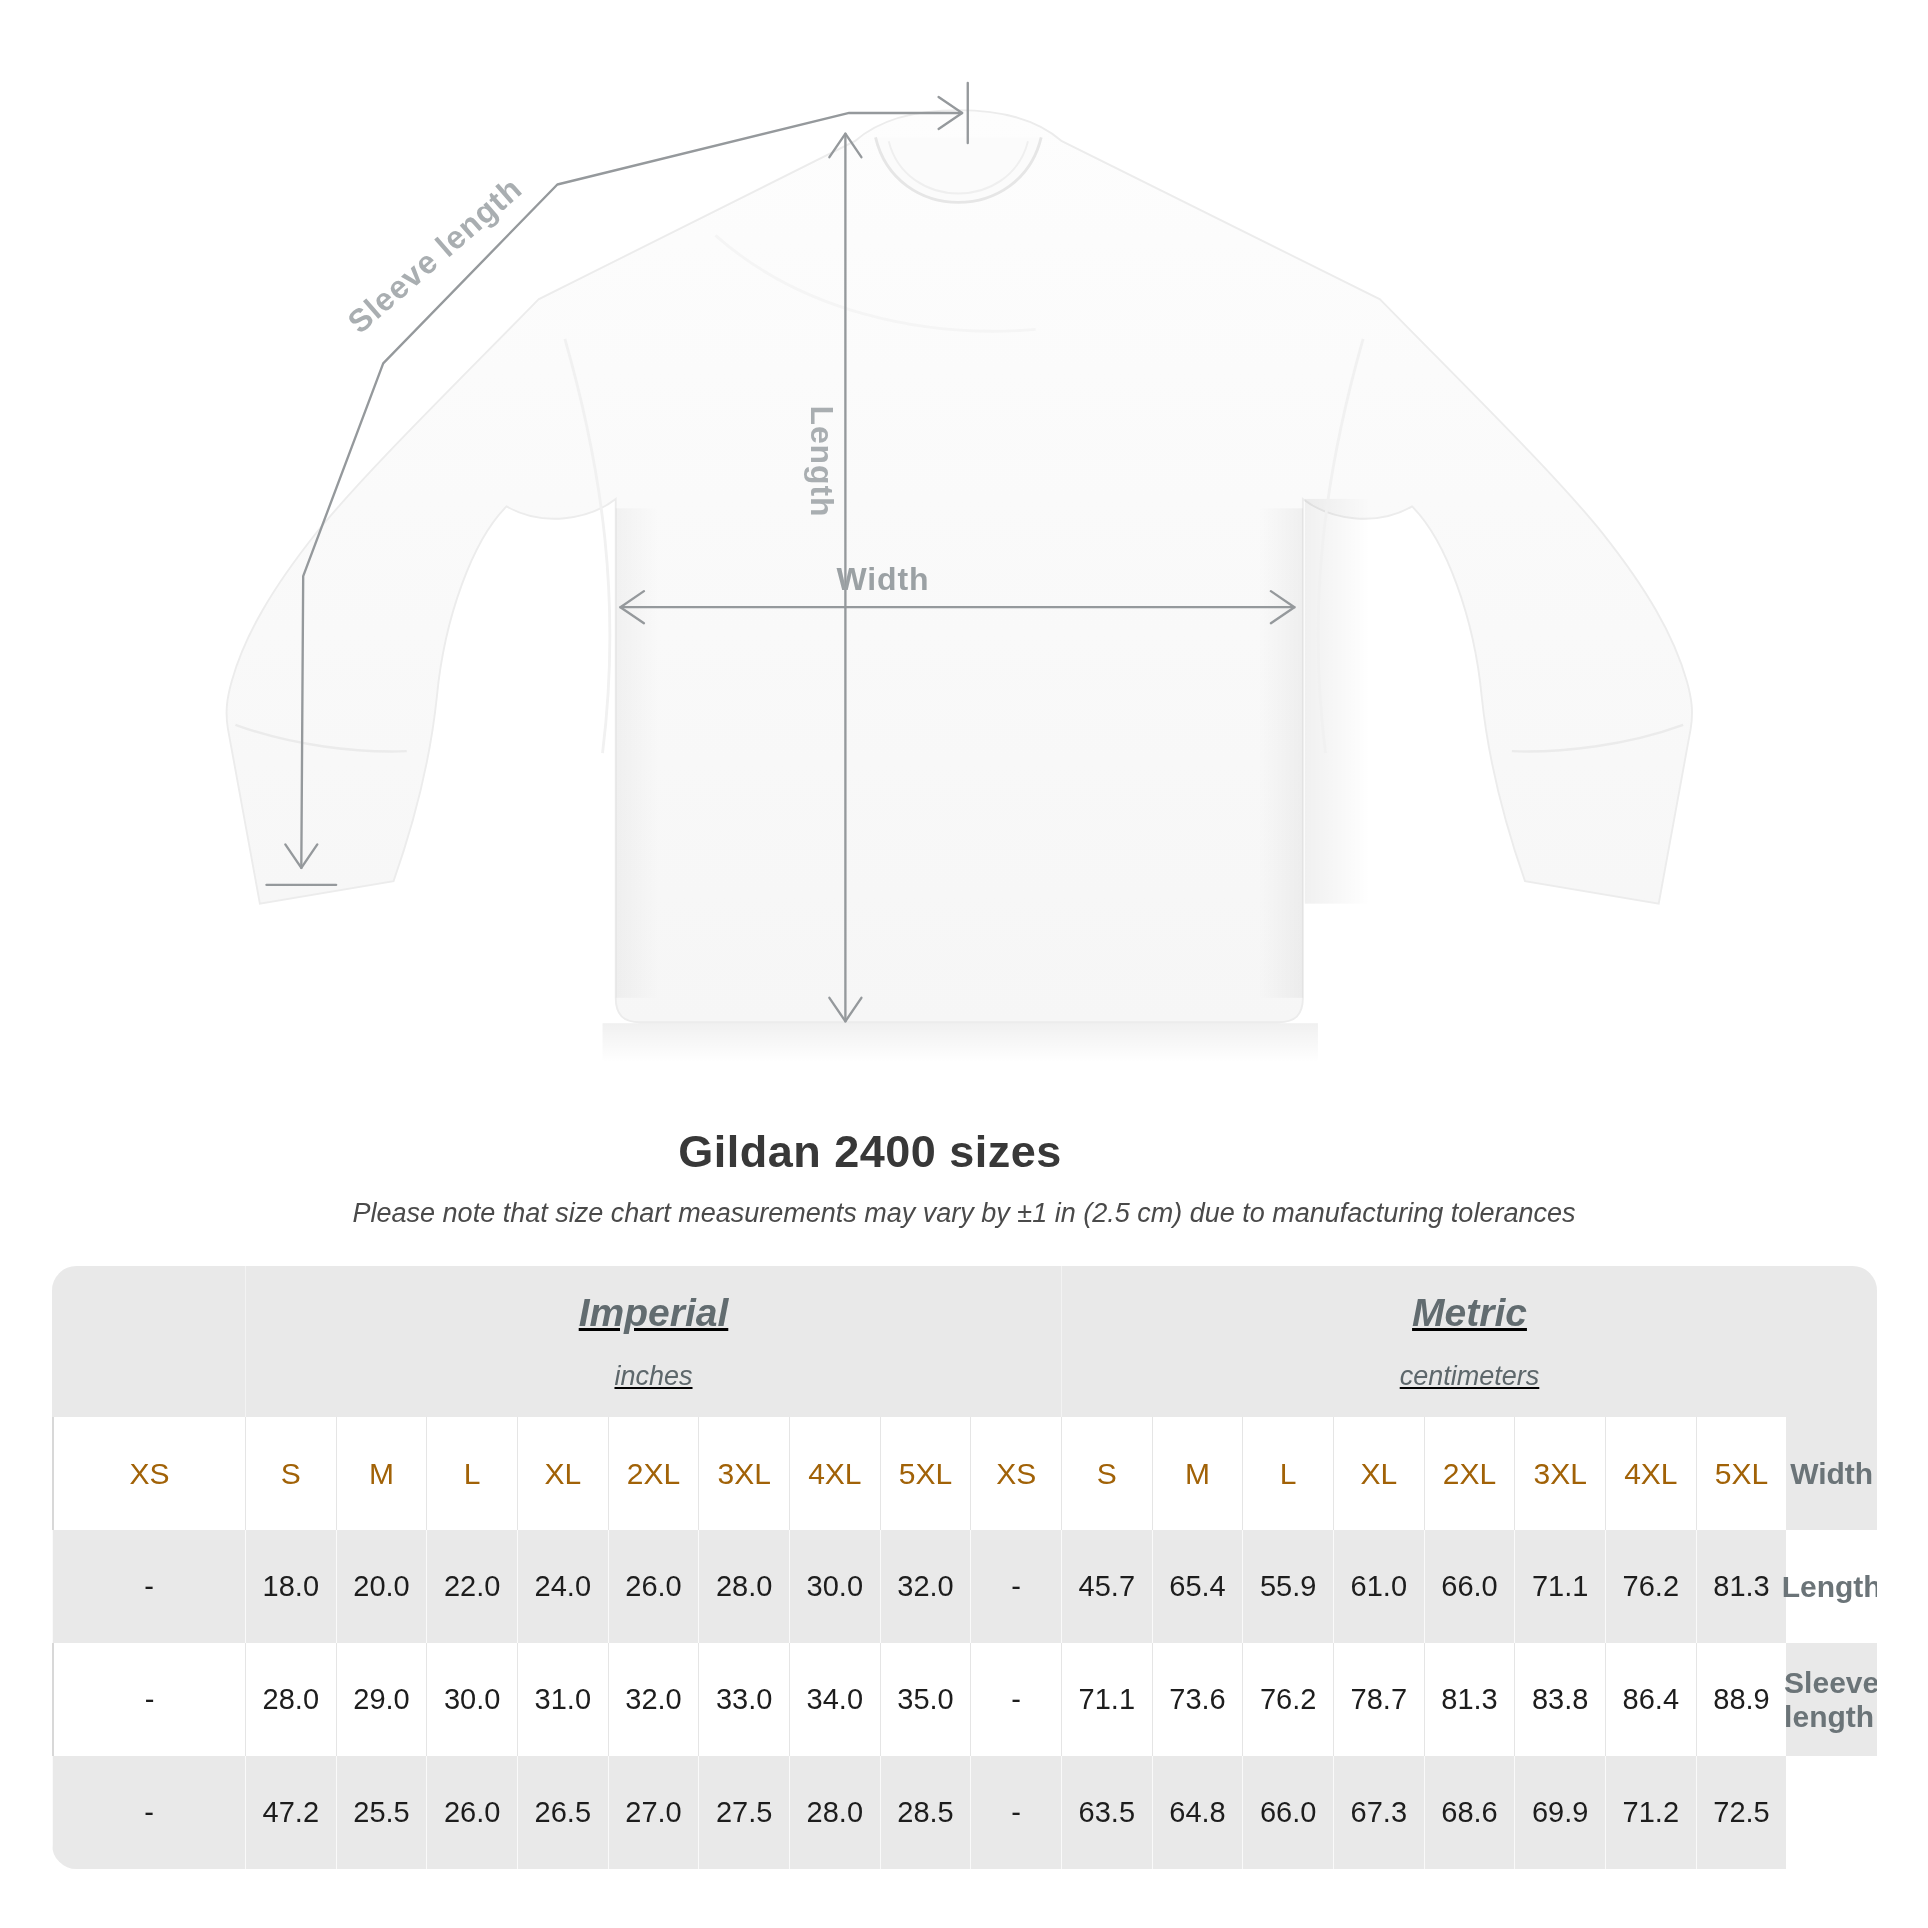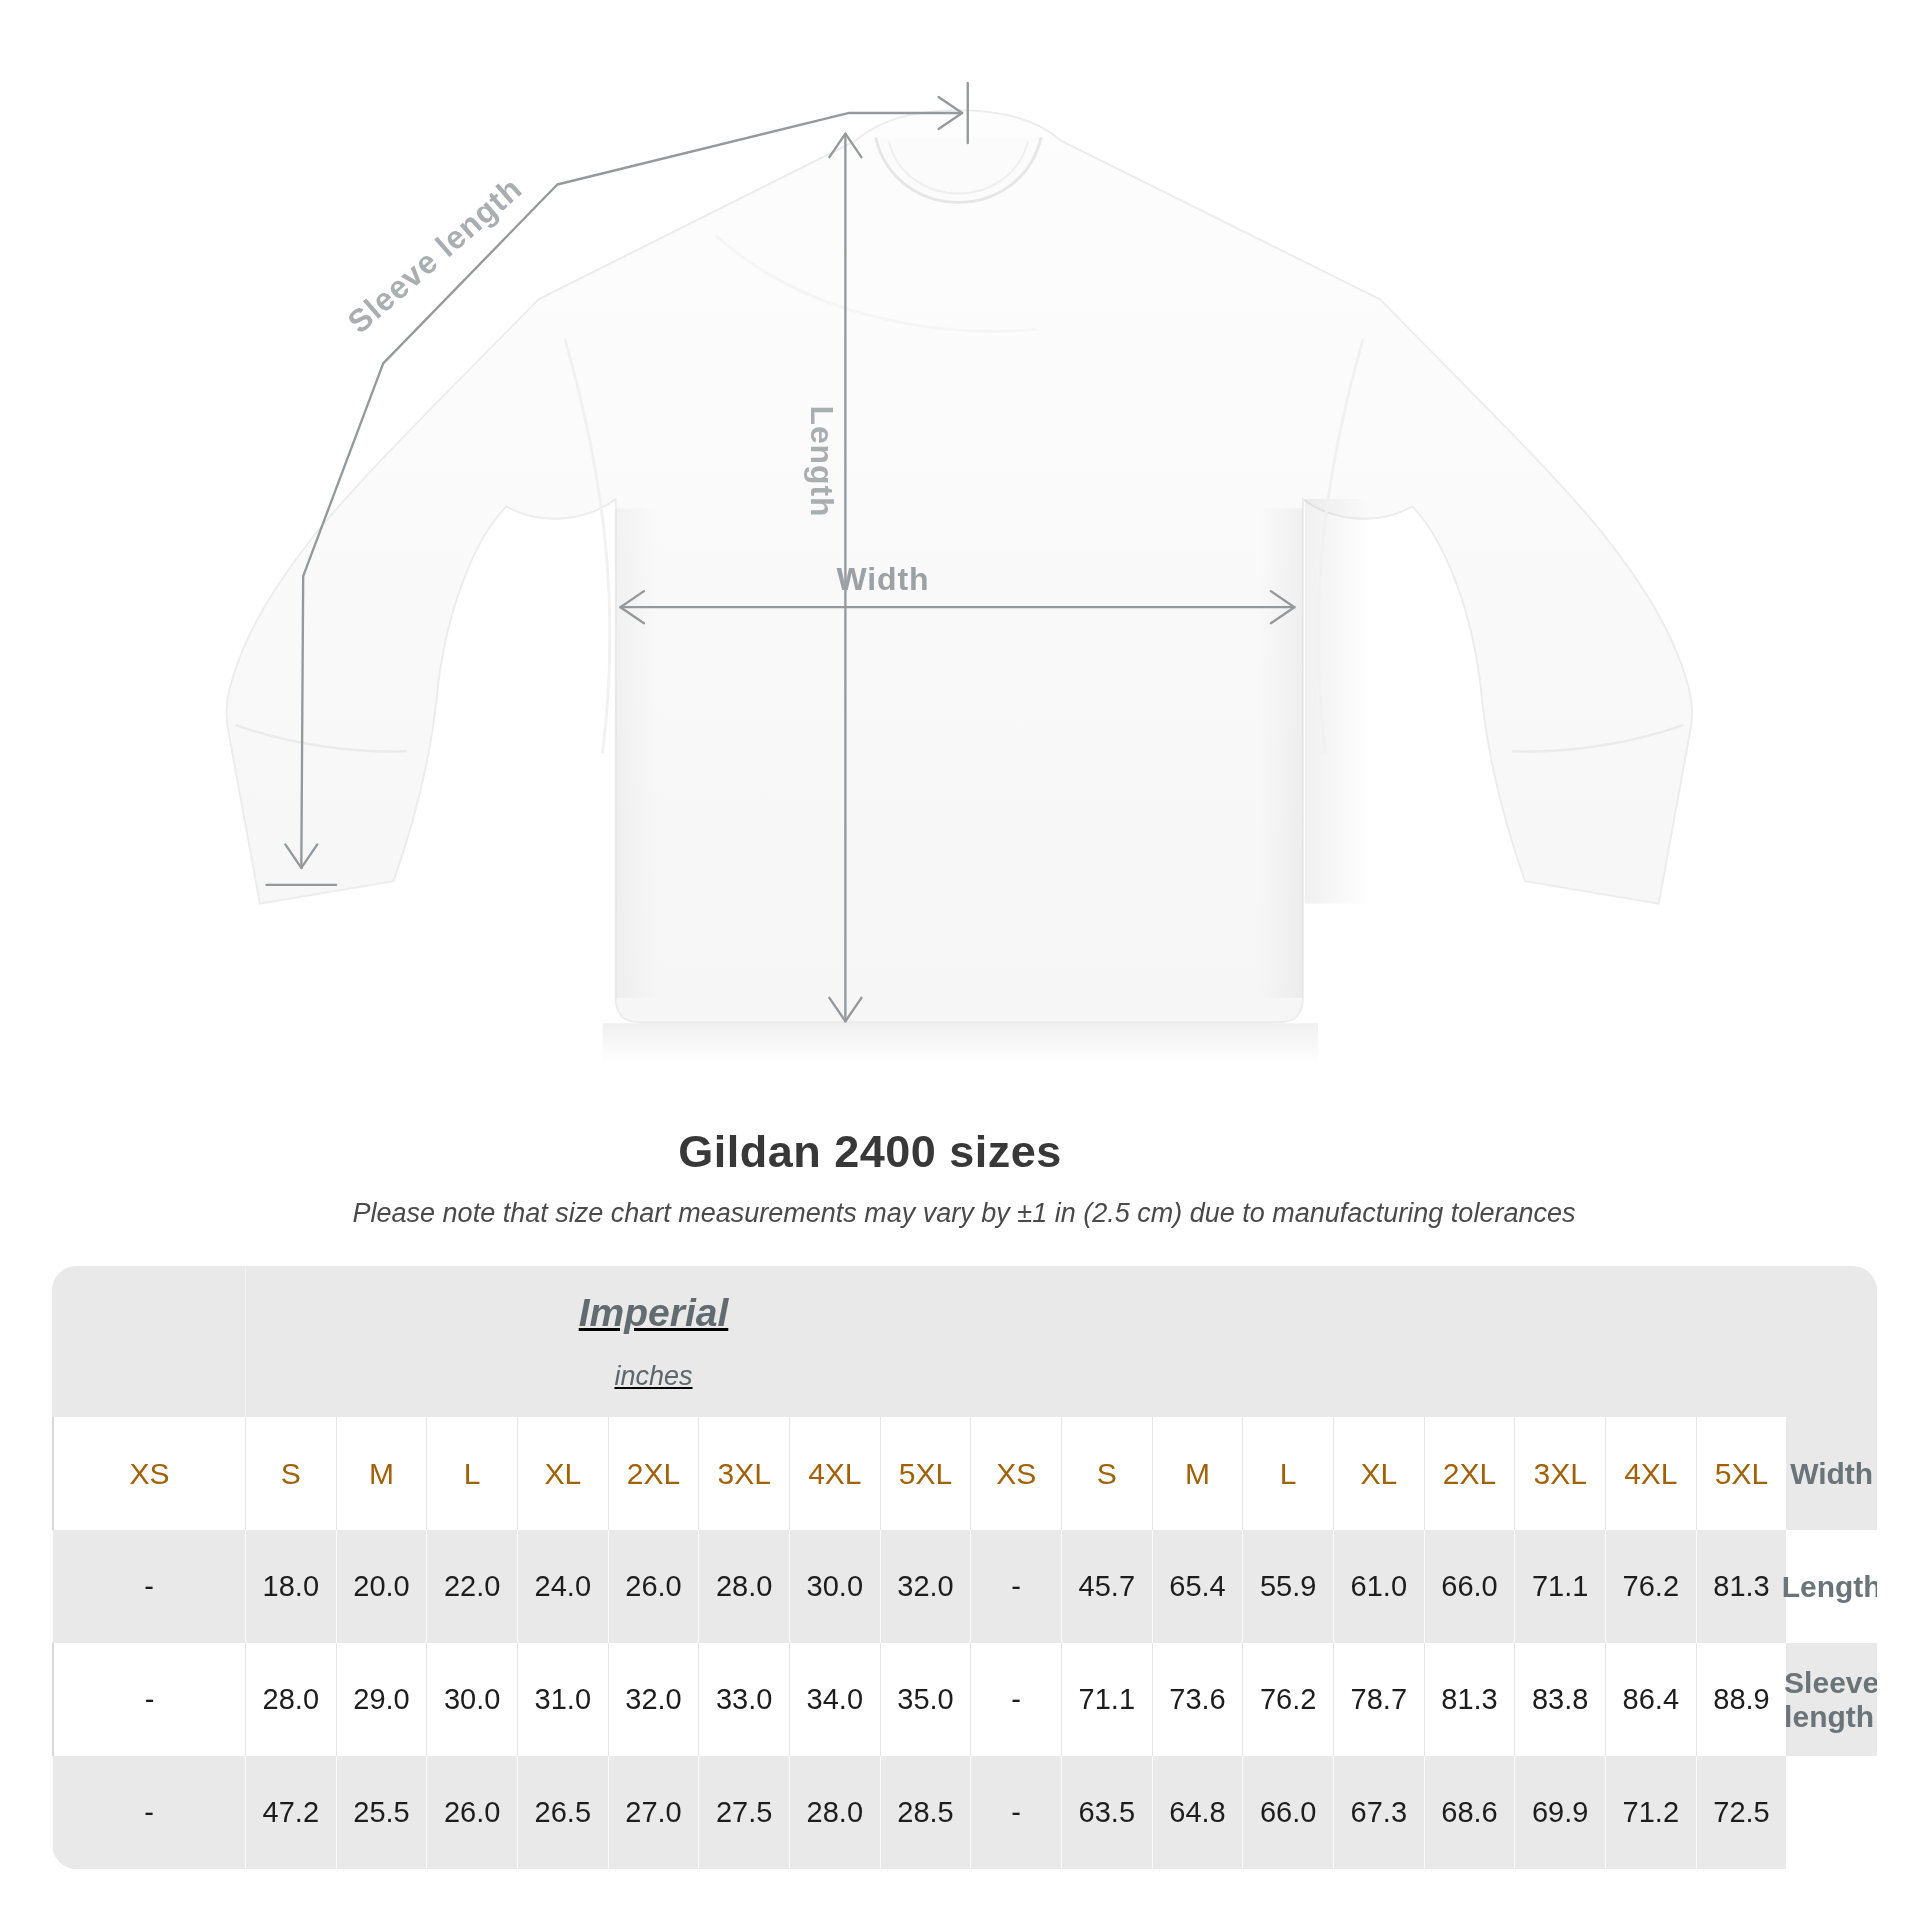--- a/index.html
+++ b/index.html
@@ -159,20 +159,24 @@
 <div class="title">Gildan 2400 sizes</div>
 <p class="subtitle">Please note that size chart measurements may vary by ±1 in (2.5 cm) due to manufacturing tolerances</p>
 
 <div class="size-table">
   <div class="band">
     <div></div>
     <div class="group">
       <div class="group-name">Imperial</div>
       <div class="group-unit">inches</div>
     </div>
+    <div class="group">
+      <div class="group-name">Metric</div>
+      <div class="group-unit">centimeters</div>
+    </div>
   </div>
   <div class="grid" id="grid">
       <div class="cell white head strong">XS</div>
       <div class="cell white head">S</div>
       <div class="cell white head">M</div>
       <div class="cell white head">L</div>
       <div class="cell white head">XL</div>
       <div class="cell white head">2XL</div>
       <div class="cell white head">3XL</div>
       <div class="cell white head">4XL</div>

